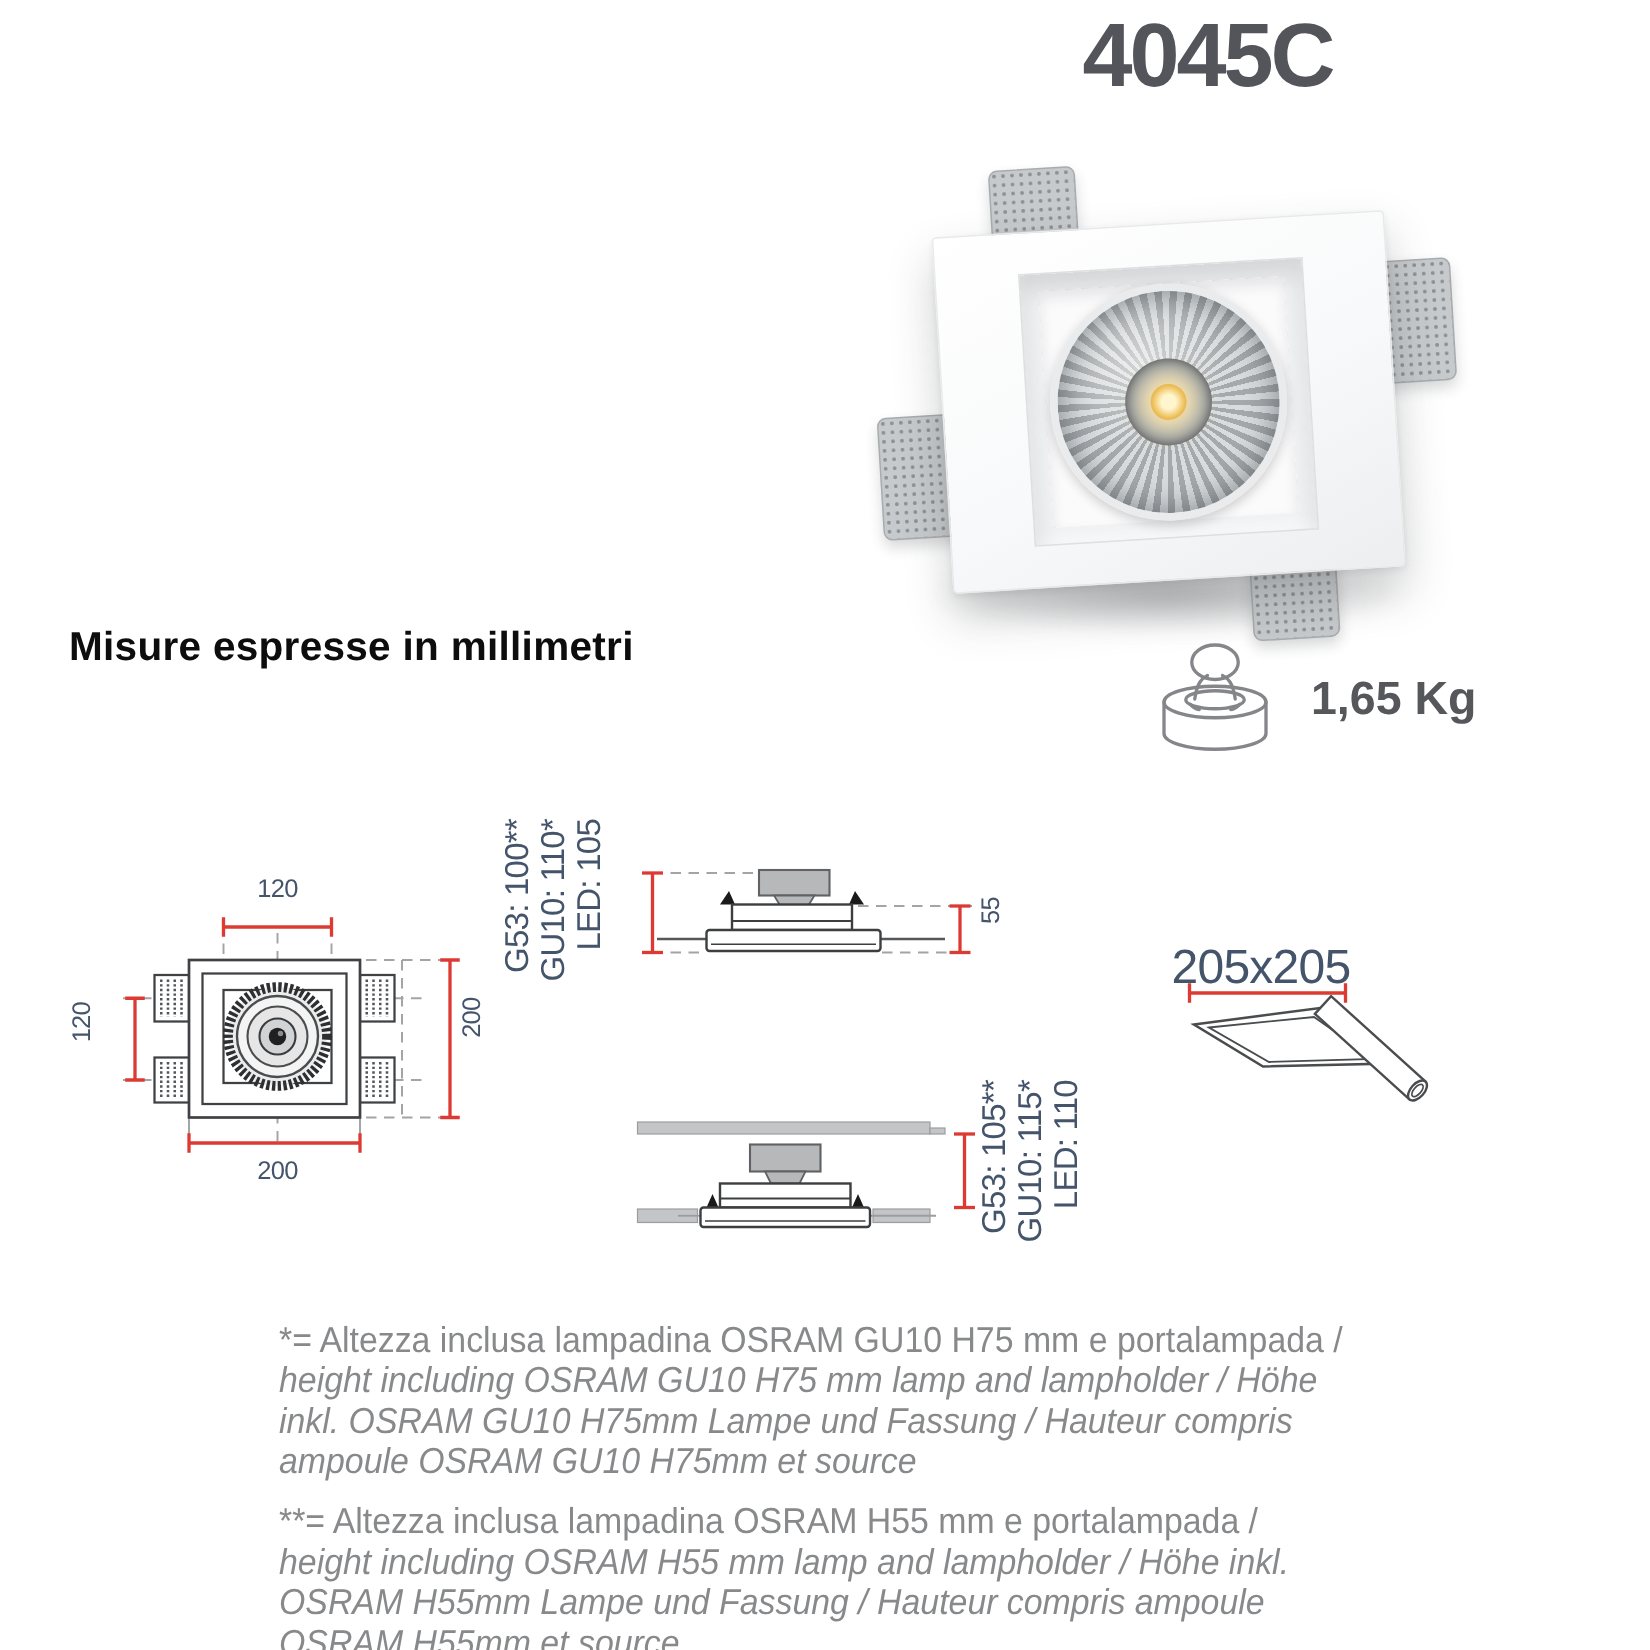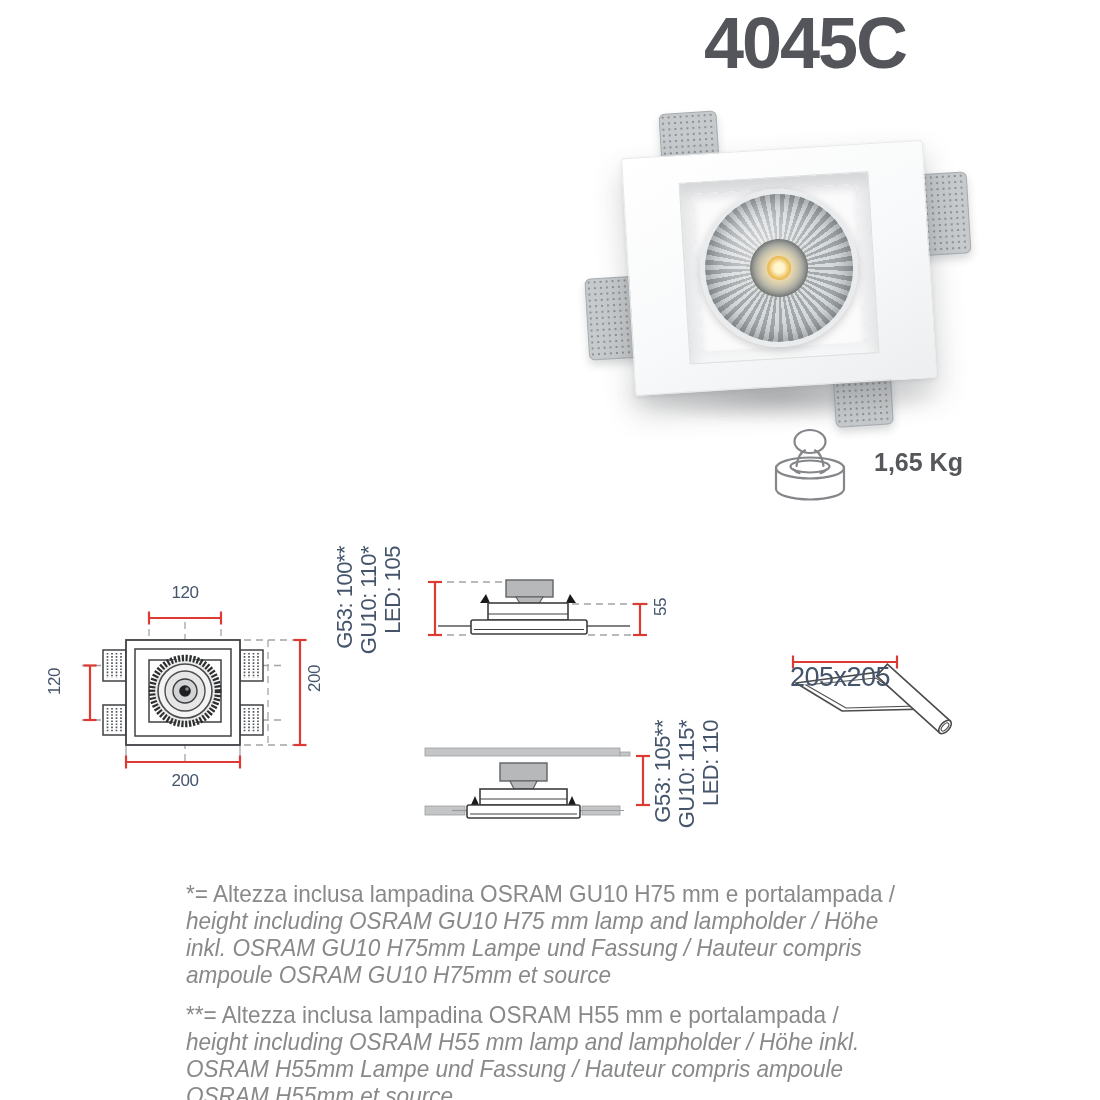--- a/index.html
+++ b/index.html
@@ -1,28 +1,28 @@
 <!DOCTYPE html>
 <html><head>
 <meta charset="utf-8">
 <style>
   html,body{margin:0;padding:0;background:#fff;}
   .page{position:relative;width:1100px;height:1100px;background:#ffffff;overflow:hidden;
         font-family:"Liberation Sans",sans-serif;}
   .abs{position:absolute;}
 
   
-  .title{left:630px;top:2px;width:350px;text-align:center;font-size:72px;font-weight:700;
+  .title{left:630px;top:2px;width:350px;text-align:center;font-size:60px;font-weight:700;
          color:#53555a;letter-spacing:-2px;margin:0;}
 
   
   .units-note{left:46px;top:416px;font-size:27px;font-weight:700;color:#0d0d0d;letter-spacing:.2px;}
 
   
-  .weight-value{left:108px;top:22px;font-size:25px;font-weight:600;color:#55575b;}
+  .weight-value{left:108px;top:22px;font-size:31px;font-weight:600;color:#55575b;}
 
   
   .dim{font-size:17px;color:#44546a;letter-spacing:-.5px;line-height:1;}
   .dim.small{font-size:22px;}
   .vlabel{writing-mode:vertical-rl;transform:rotate(180deg);line-height:1;}
   .vstack{display:flex;gap:2px;align-items:flex-start;}
   .center{text-align:center;}
 
   
   .footnotes{left:186px;top:880px;width:860px;color:#88898b;font-size:24px;line-height:27px;
@@ -87,20 +87,21 @@
               <div class="reflector-hub">
                 <div class="led-chip"></div>
               </div>
             </div>
           </div>
         </div>
       </div>
     </div>
   </div>
 
+  <div class="abs units-note">Misure espresse in millimetri</div>
 
   <div class="abs" style="left:766px;top:426px;width:240px;height:85px;">
     <svg width="88" height="78" viewBox="0 0 88 78" fill="none" stroke="#84868a" stroke-width="2.2" stroke-linecap="round">
       <ellipse cx="44" cy="15.5" rx="15.5" ry="11.5"></ellipse>
       <path d="M30.5,40 C32,29 35.5,26 39,24.3"></path>
       <path d="M57.5,40 C56,29 52.5,26 49,24.3"></path>
       <ellipse cx="44" cy="40.5" rx="19.5" ry="6"></ellipse>
       <path d="M27.5,43.5 q3,3.2 6,3.6"></path>
       <path d="M60.5,43.5 q-3,3.2 -6,3.6"></path>
       <ellipse cx="44" cy="42" rx="34" ry="10.5"></ellipse>
@@ -267,21 +268,21 @@
       <g fill="#ffffff" stroke="#4a4c4e">
         <polygon points="21,71 105,60 152,97 67,99" stroke-width="1.7"></polygon>
         <polygon points="31,73 101,66 141,94 71,96" stroke-width="1.2"></polygon>
       </g>
       <g fill="#ffffff" stroke="#4a4c4e" stroke-width="1.6">
         <path d="M101.6,63.9 L112.4,52.1 L175.4,109.1 L164.6,120.9 Z"></path>
         <ellipse cx="170" cy="115" rx="4.5" ry="8" transform="rotate(42 170 115)"></ellipse>
         <ellipse cx="170" cy="115" rx="2.4" ry="5" transform="rotate(42 170 115)" stroke-width="1.1"></ellipse>
       </g>
     </svg>
-    <div class="abs dim center" style="left:6px;top:16px;width:118px;font-size:27px;margin-top:36px;">205x205</div>
+    <div class="abs dim center" style="left:6px;top:16px;width:118px;font-size:32px;">205x205</div>
   </div>
 
   <div class="abs footnotes">
     <p><span>*= Altezza inclusa lampadina OSRAM GU10 H75 mm e portalampada /
 </span><span class="it">height including OSRAM GU10 H75 mm lamp and lampholder / Höhe
 inkl. OSRAM GU10 H75mm Lampe und Fassung / Hauteur compris
 ampoule OSRAM GU10 H75mm et source</span></p>
     <p><span>**= Altezza inclusa lampadina OSRAM H55 mm e portalampada /
 </span><span class="it">height including OSRAM H55 mm lamp and lampholder / Höhe inkl.
 OSRAM H55mm Lampe und Fassung / Hauteur compris ampoule

